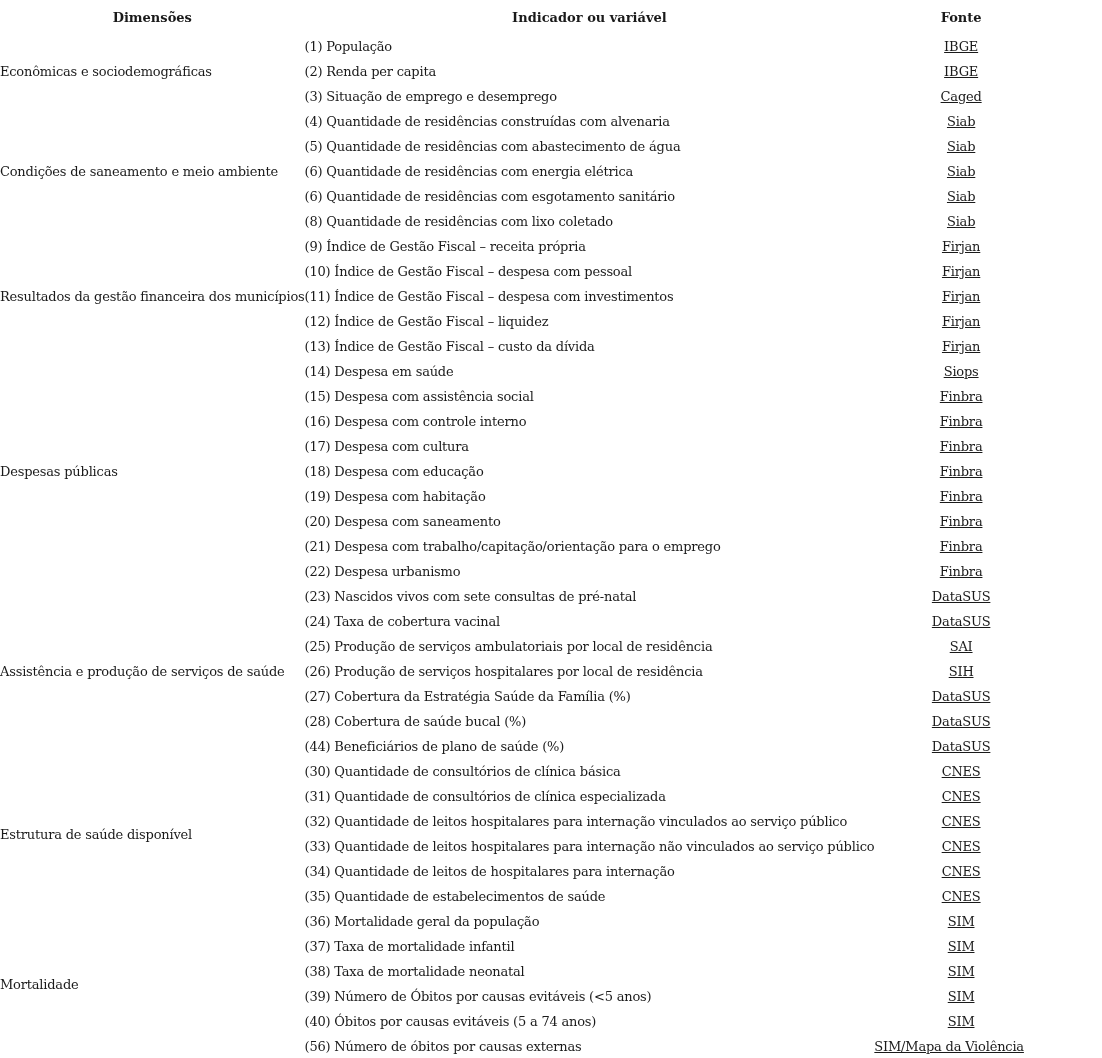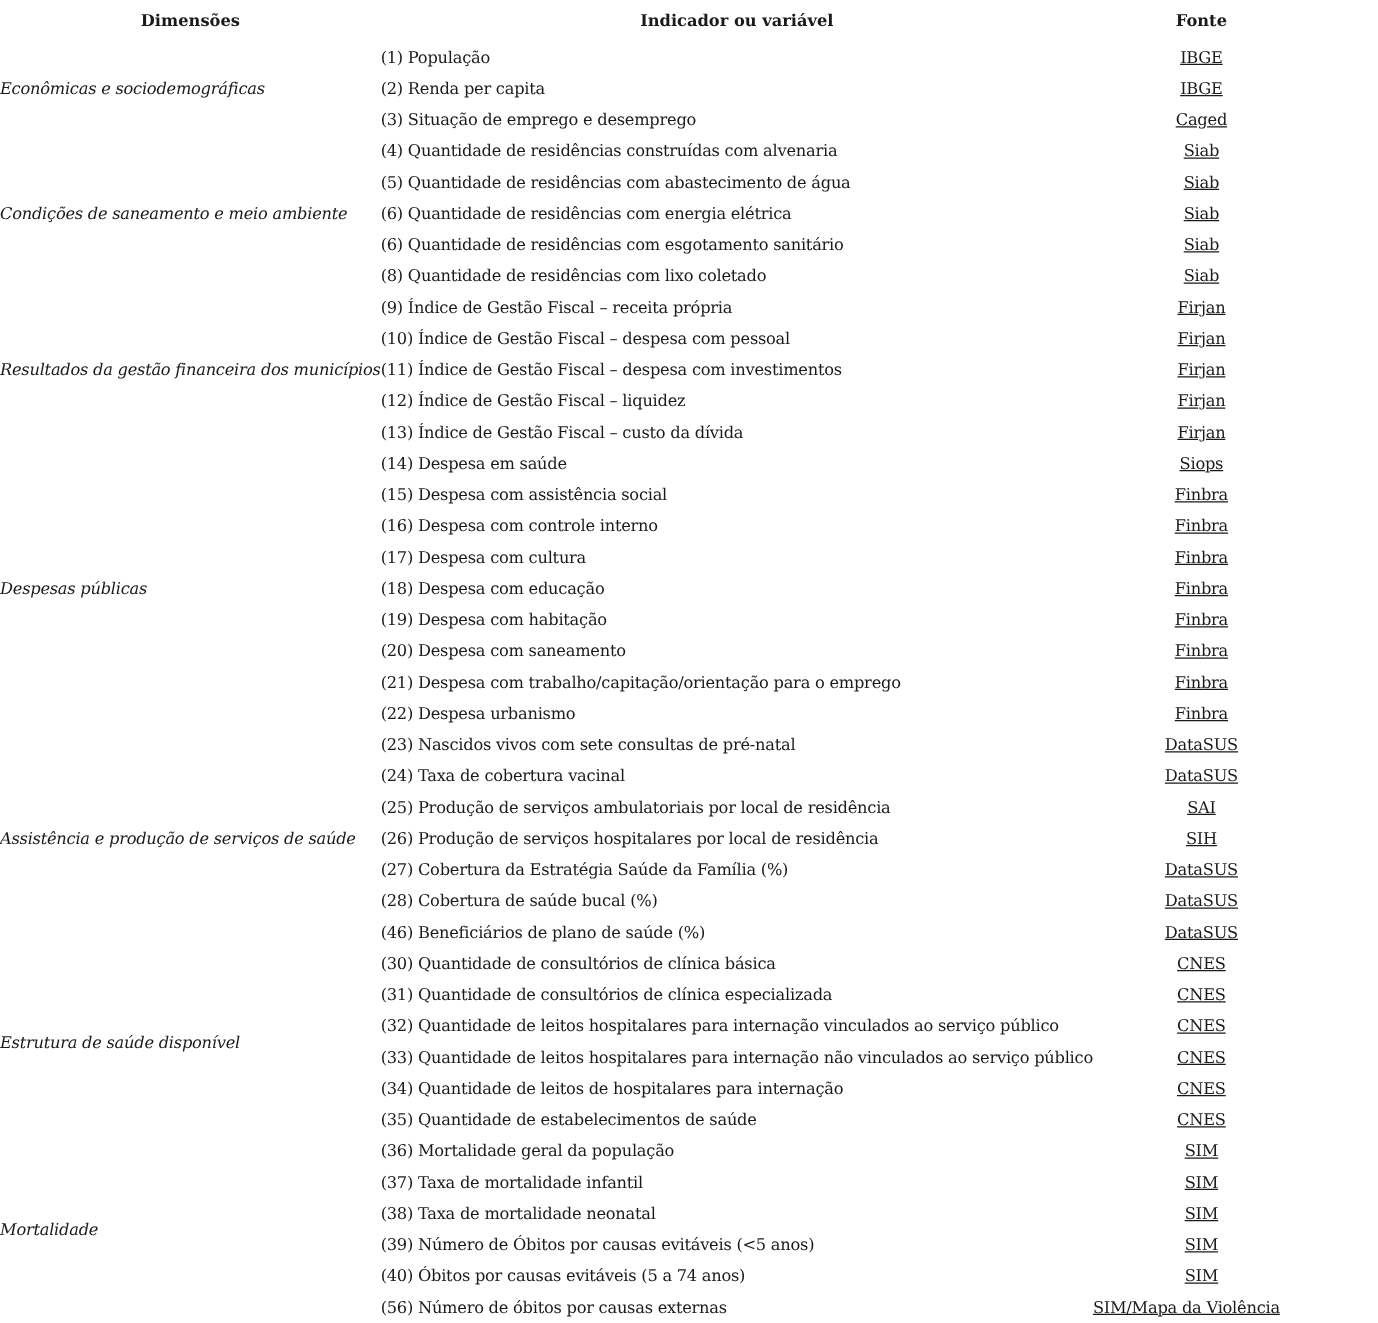--- a/index.html
+++ b/index.html
@@ -17,21 +17,21 @@
       font-weight: bold; font-size: 13px; height: 34px;
       padding: 0; text-align: center; vertical-align: middle;
     }
     table.main td {
       font-size: 13px; height: 25px; padding: 0; vertical-align: middle;
       white-space: nowrap; letter-spacing: -0.2px;
     }
     col.c1 { width: 333px; }
     col.c2 { width: 598px; }
     col.c3 { width: 171px; }
-    td.dim { padding-left: 7px; font-style: italic; }
+    td.dim { padding-left: 7px; }
     td.ind { padding-left: 3px; }
     td.src { text-align: center; text-decoration: underline; }
     td.src.wide { text-align: right; padding-right: 24px; }
   </style>
 </head>
 <body>
 
 <table class="main">
   <colgroup>
       <col class="c1">
@@ -157,21 +157,21 @@
       </tr>
       <tr>
         <td class="ind">(27) Cobertura da Estratégia Saúde da Família (%)</td>
         <td class="src">DataSUS</td>
       </tr>
       <tr>
         <td class="ind">(28) Cobertura de saúde bucal (%)</td>
         <td class="src">DataSUS</td>
       </tr>
       <tr>
-        <td class="ind">(46) Beneficiários de plano de saúde (%)</td>
+        <td class="ind">(44) Beneficiários de plano de saúde (%)</td>
         <td class="src">DataSUS</td>
       </tr>
       <tr>
         <td class="dim" rowspan="6">Estrutura de saúde disponível</td>
         <td class="ind">(30) Quantidade de consultórios de clínica básica</td>
         <td class="src">CNES</td>
       </tr>
       <tr>
         <td class="ind">(31) Quantidade de consultórios de clínica especializada</td>
         <td class="src">CNES</td>

